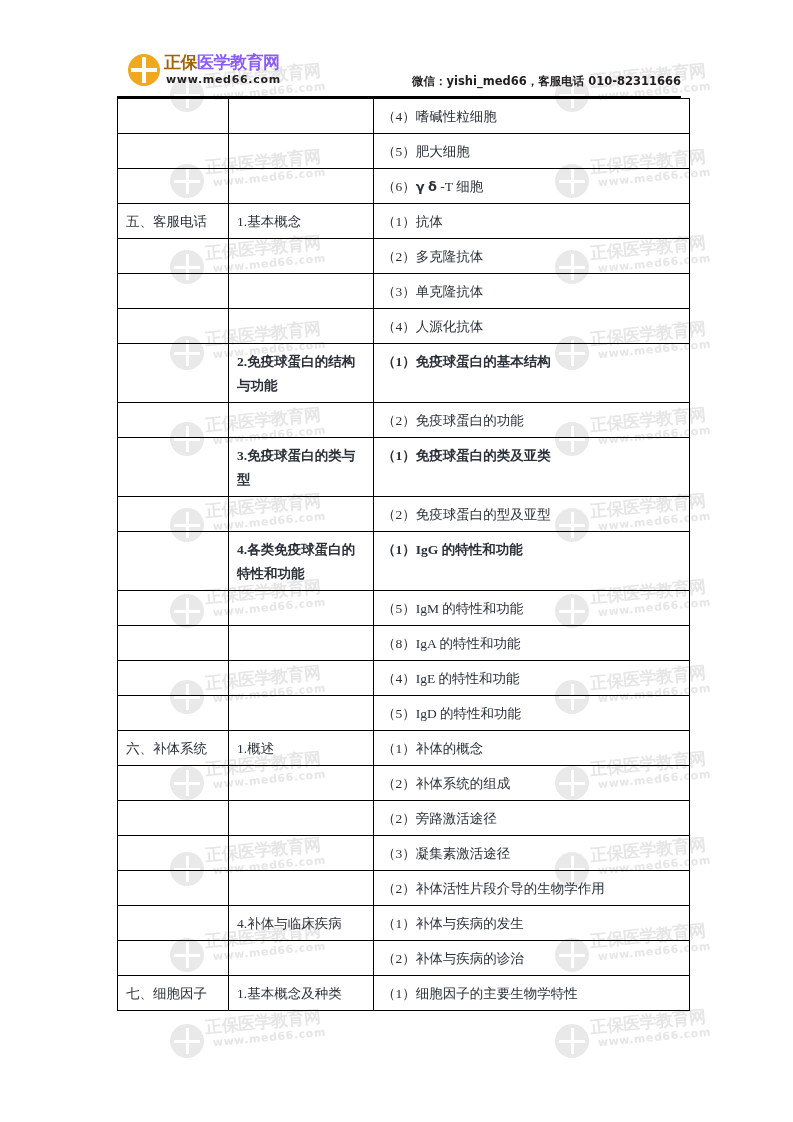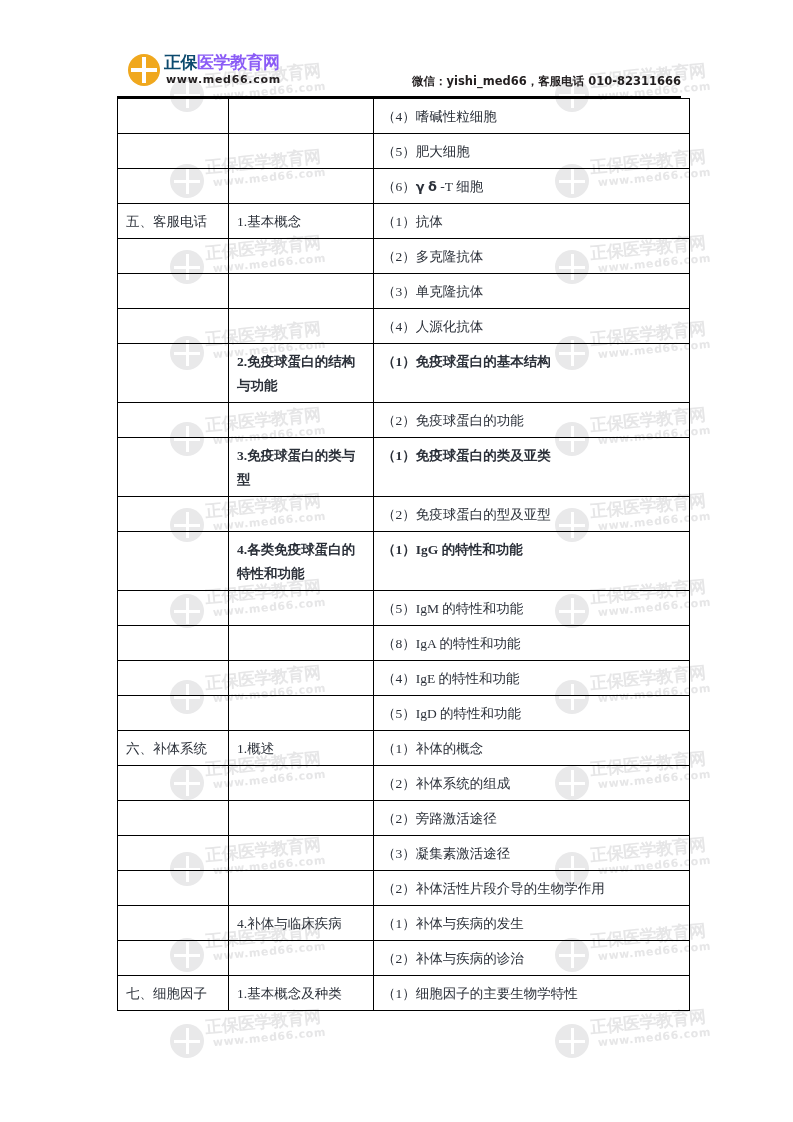--- a/index.html
+++ b/index.html
@@ -125,21 +125,21 @@
     position: absolute;
     left: 36px;
     top: -2px;
     font-family: "DejaVu Sans", sans-serif;
     font-size: 17px;
     font-weight: bold;
     letter-spacing: -0.5px;
     white-space: nowrap;
     line-height: 20px;
   }
-  #logo-cn .o { color: #0c4a6e; text-align: right; }
+  #logo-cn .o { color: #a16207; text-align: right; }
   #logo-cn .k { color: #8b5cf6; }
   #logo-url {
     position: absolute;
     left: 38px;
     top: 19px;
     font-family: "DejaVu Sans", sans-serif;
     font-size: 11px;
     font-weight: bold;
     color: #231f20;
     letter-spacing: 0.7px;

